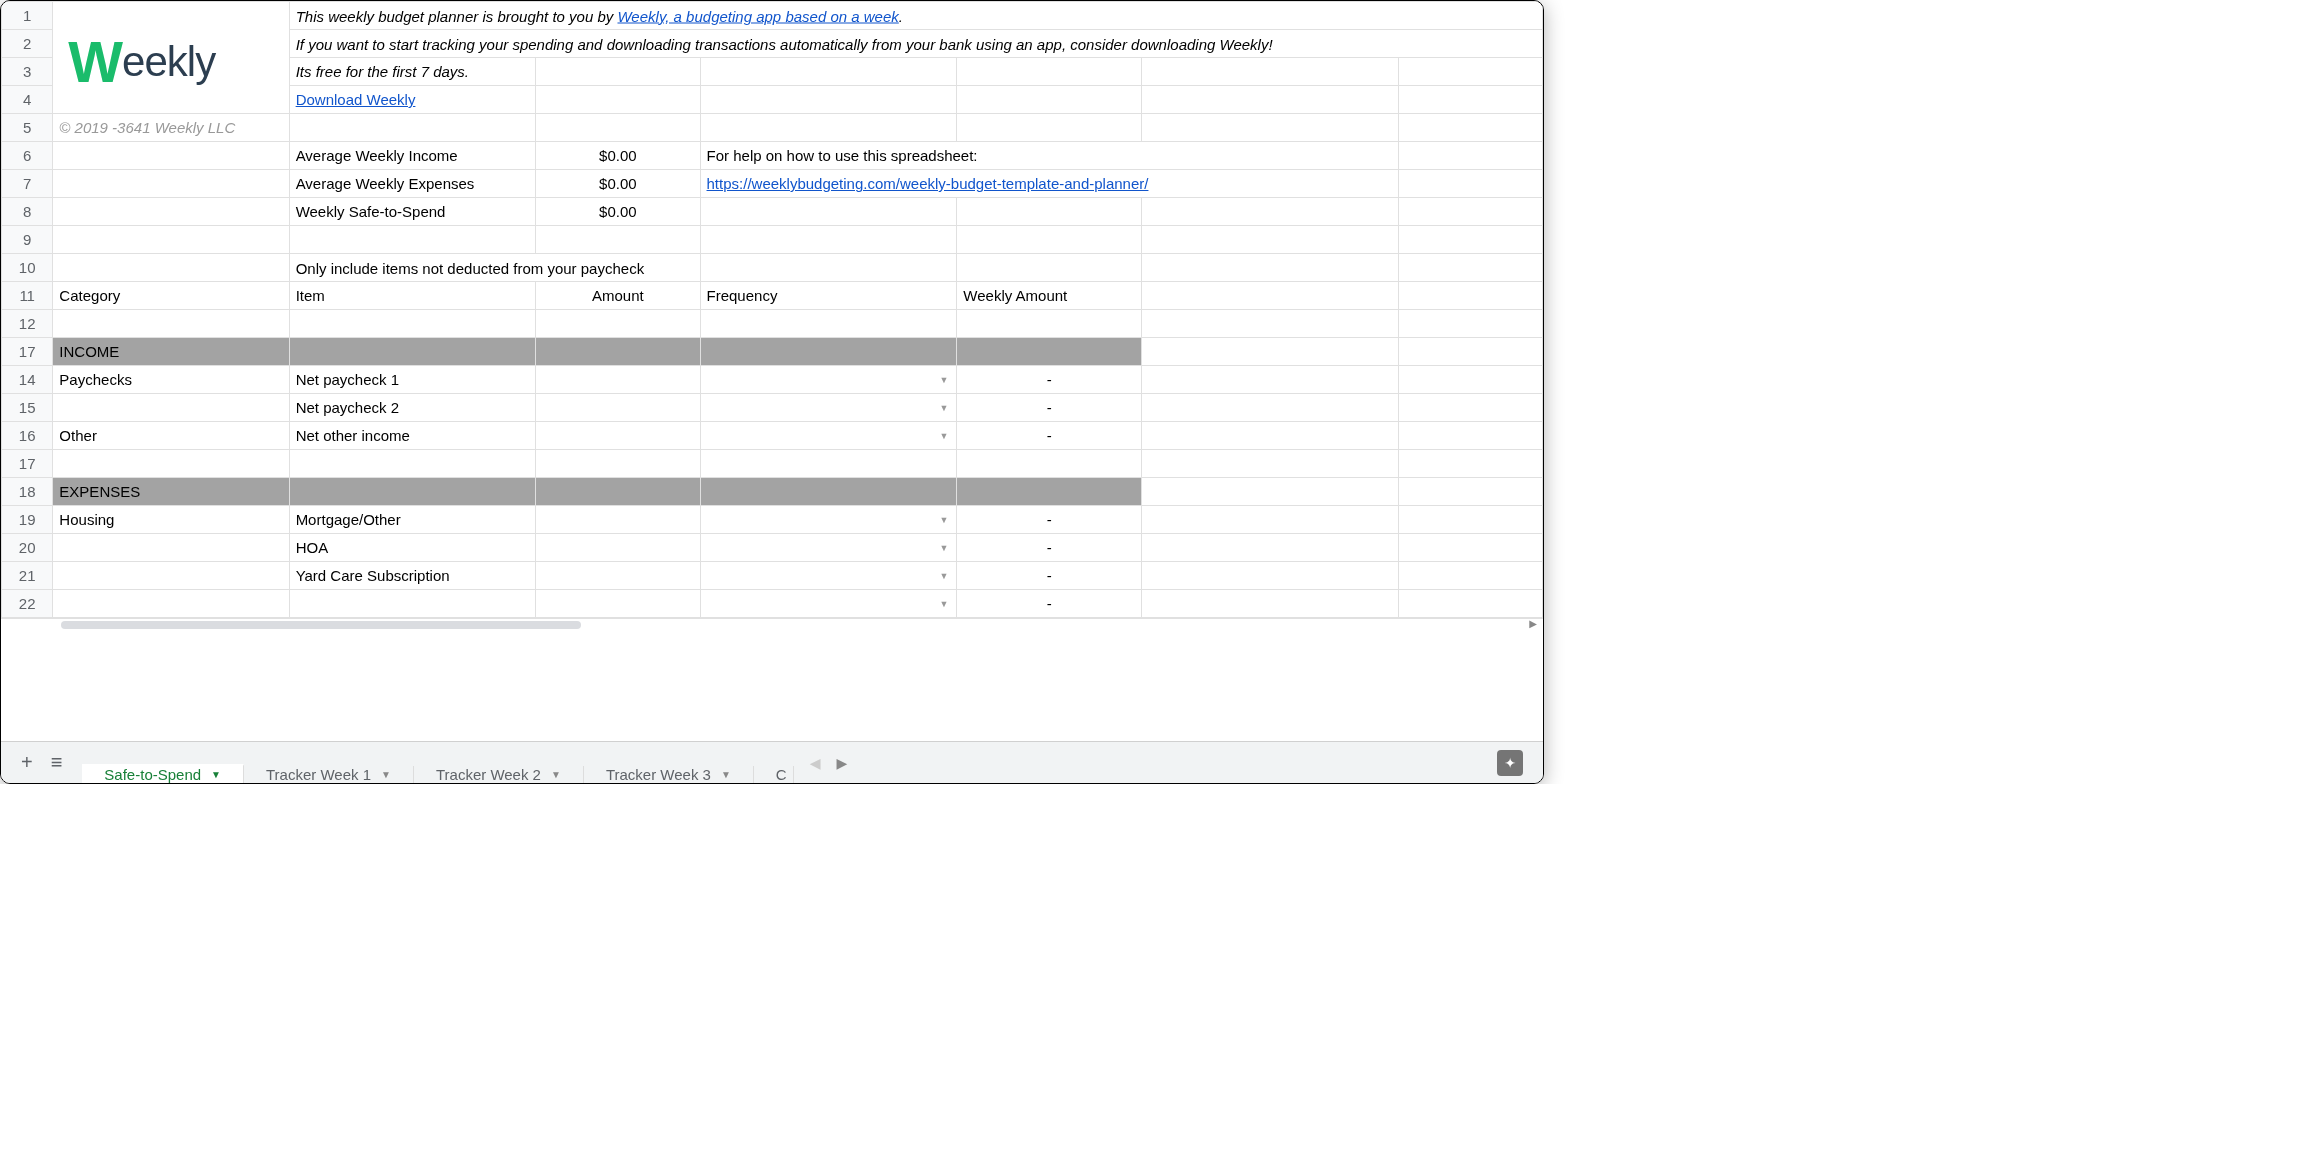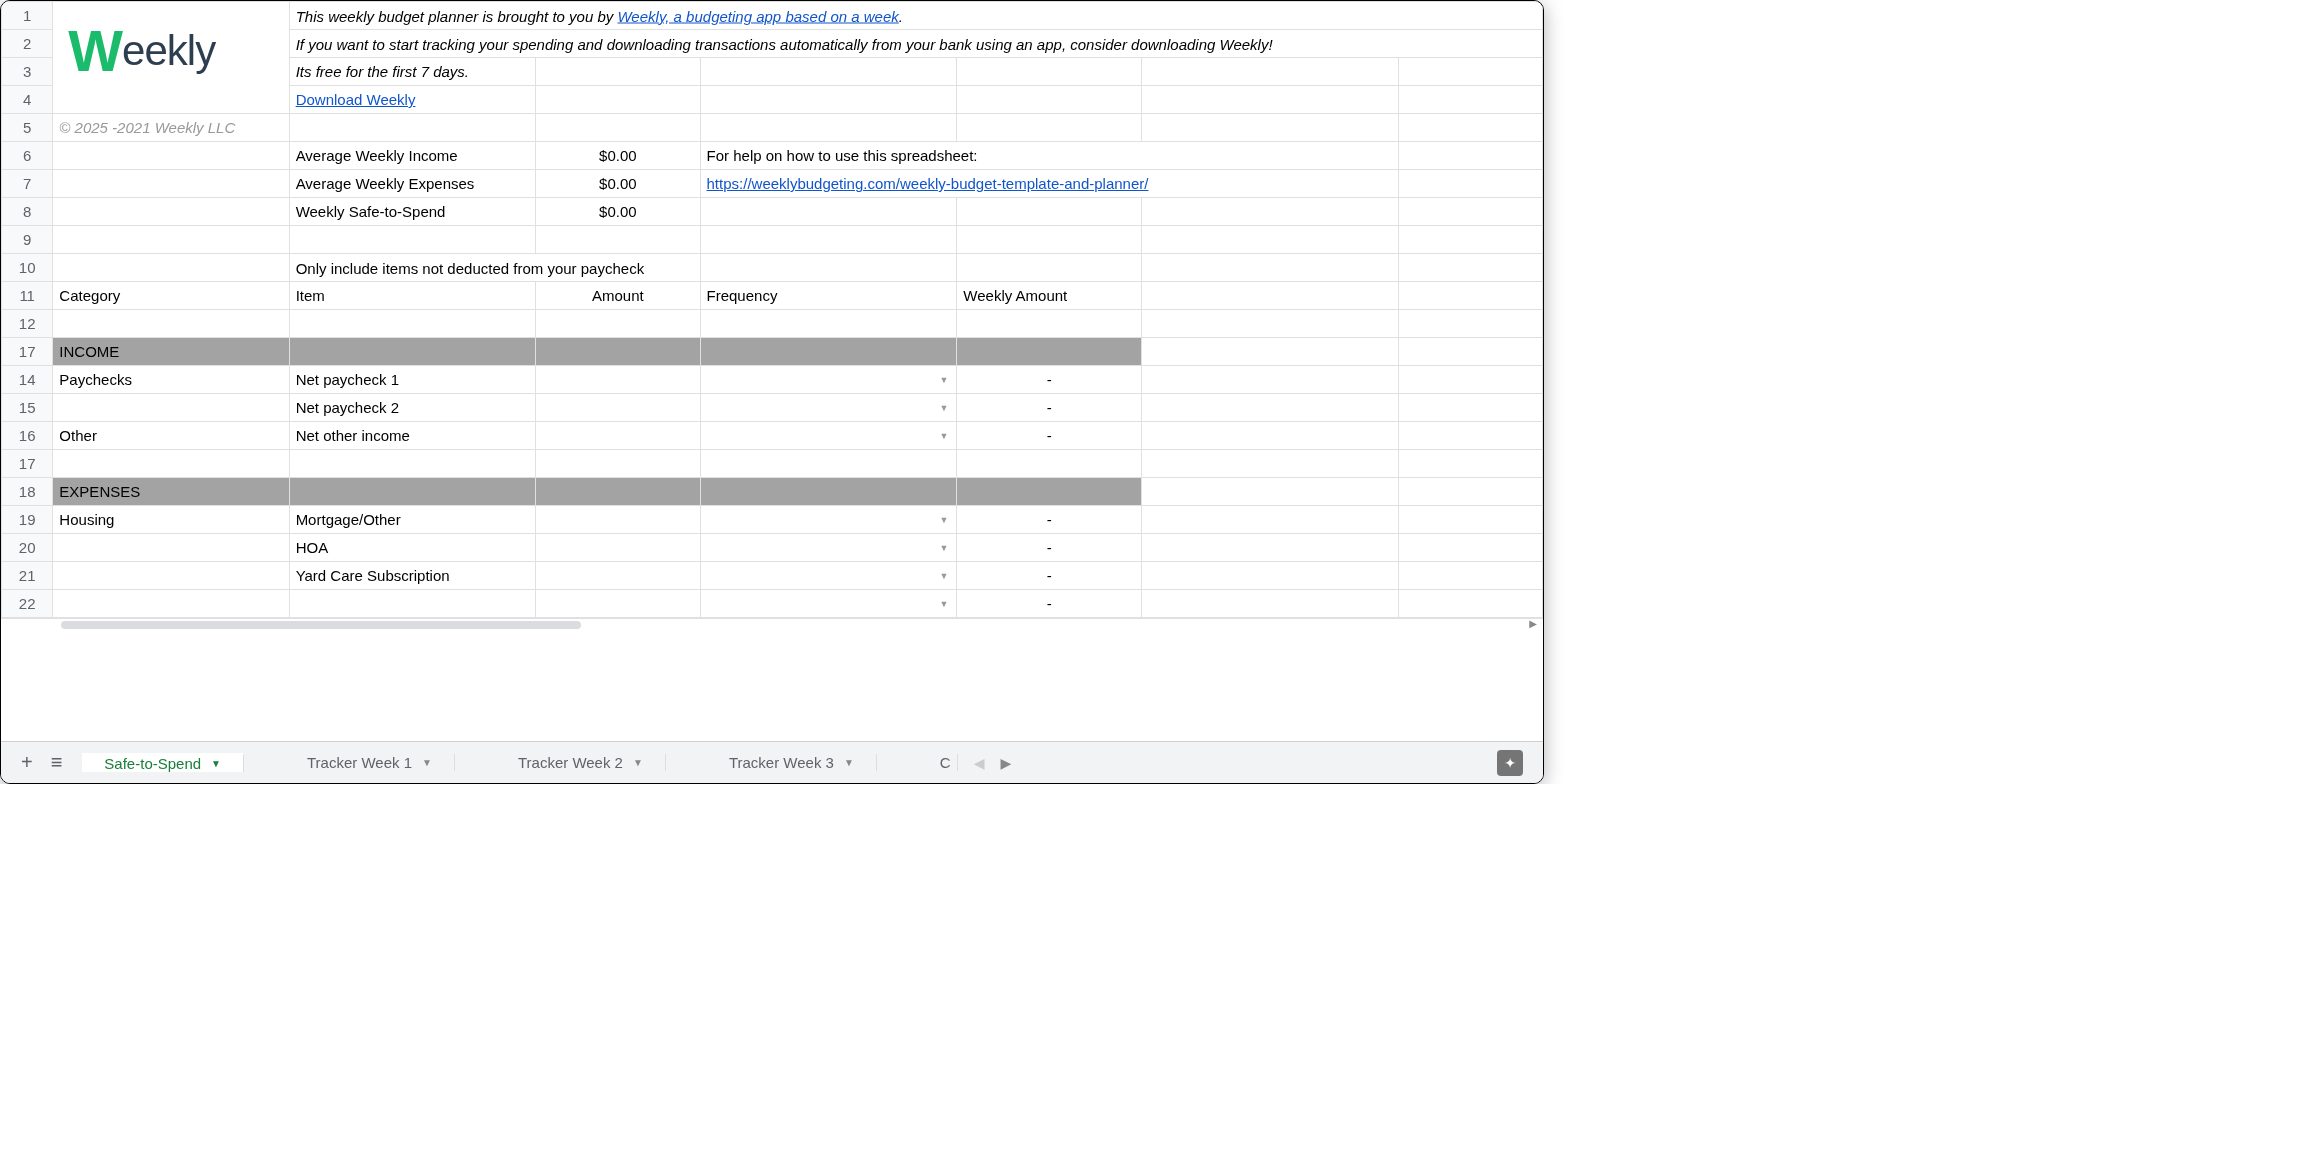--- a/index.html
+++ b/index.html
@@ -61,21 +61,21 @@
   .gray { color: #999; font-style: italic; }
   .right { text-align: center; }
   .center { }
   .section { background: #a3a3a3; }
   .logo-cell {
     position: relative;
   }
   .logo {
     position: absolute;
     left: 15px;
-    top: 9px;
+    top: 20px;
     font-size: 42px;
     font-weight: 500;
     color: #2c3e50;
     letter-spacing: -1px;
   }
   .logo .w {
     color: #1abc6b;
     font-size: 58px;
     font-weight: 700;
     display: inline-block;
@@ -116,23 +116,22 @@
   .tab-controls {
     display: flex;
     align-items: center;
     gap: 18px;
     padding: 0 20px 0 10px;
     color: #5f6368;
   }
   .tab-controls .ic { font-size: 20px; cursor: pointer; }
   .tabs {
     display: flex;
-    align-items: center;
+    align-items: flex-end;
     overflow: hidden;
-    gap: 41px;
   }
   .tab {
     display: flex;
     align-items: center;
     padding: 0 22px;
     border-right: 1px solid #ddd;
     color: #5f6368;
     font-size: 15px;
     cursor: pointer;
     gap: 10px;
@@ -247,21 +246,21 @@
         <td class="bold"><span class="link bold">Download Weekly</span></td>
         <td></td>
             <td></td>
             <td></td>
             <td></td>
             <td></td>
       </tr>
 
       <tr>
         <td class="row-h">5</td>
-        <td class="gray">© 2025 -2021 Weekly LLC</td>
+        <td class="gray">© 2019 -3641 Weekly LLC</td>
         <td></td>
             <td></td>
             <td></td>
             <td></td>
             <td></td>
             <td></td>
       </tr>
 
       <tr>
         <td class="row-h">6</td>

